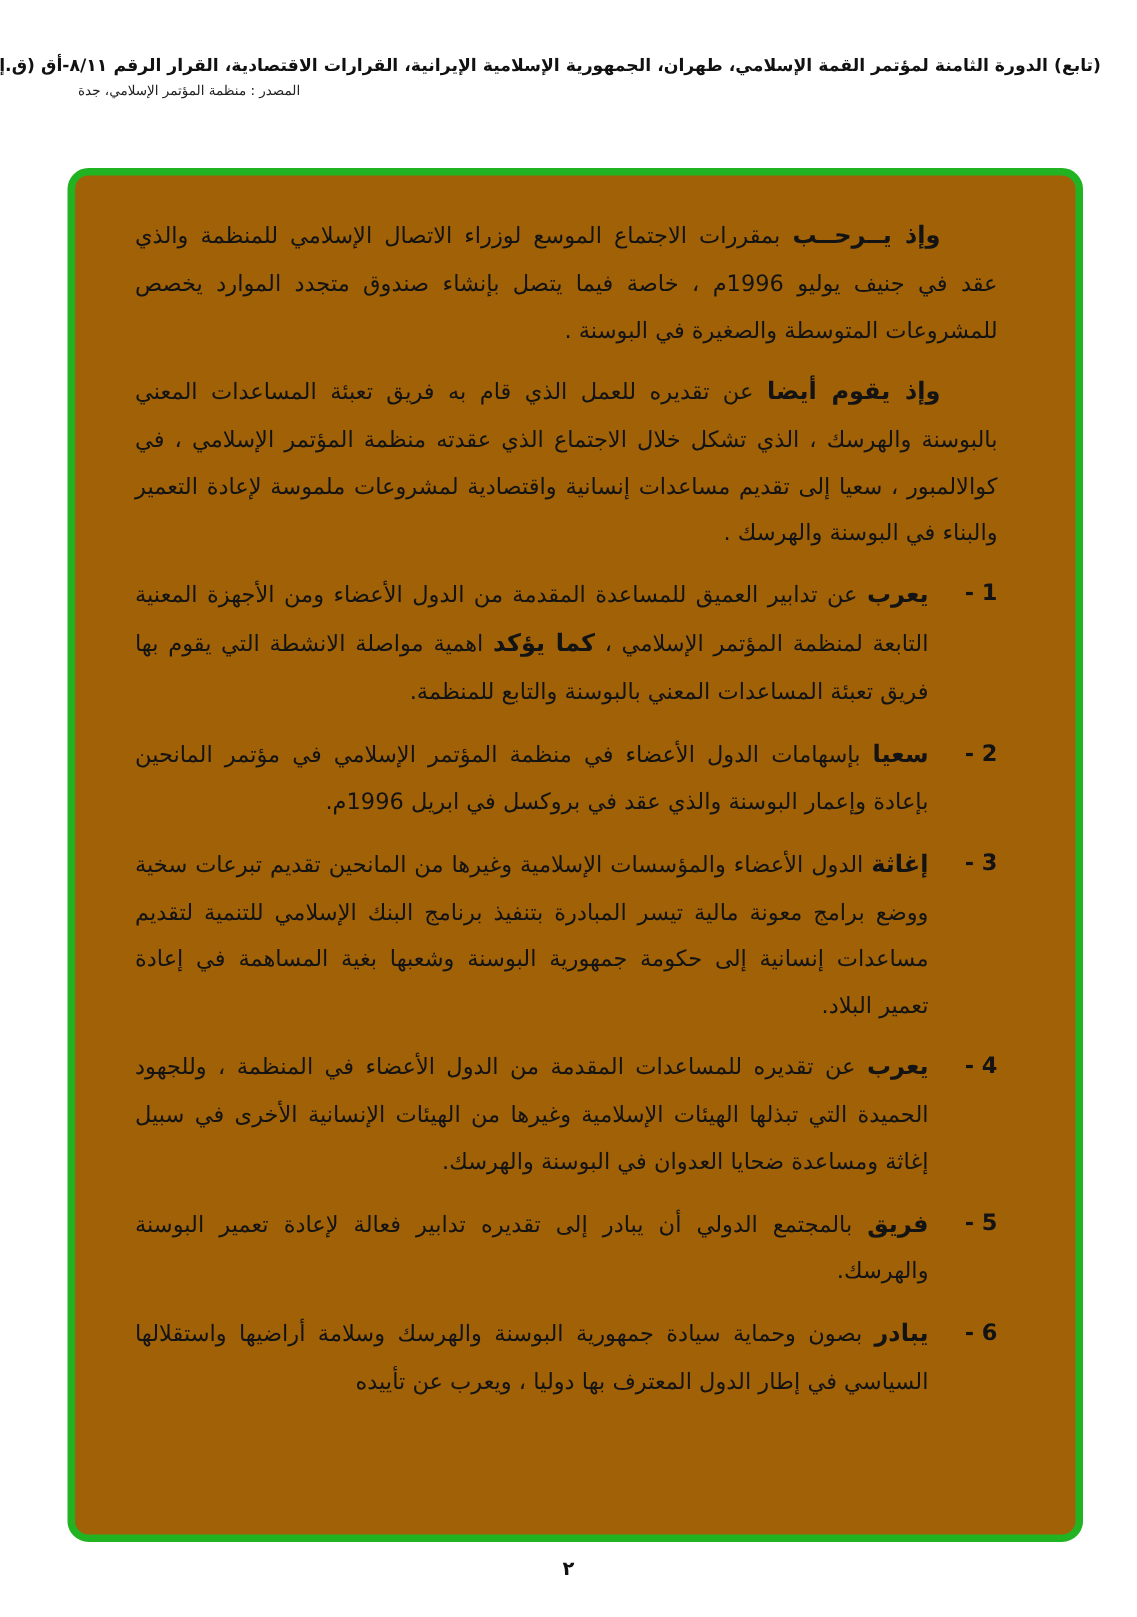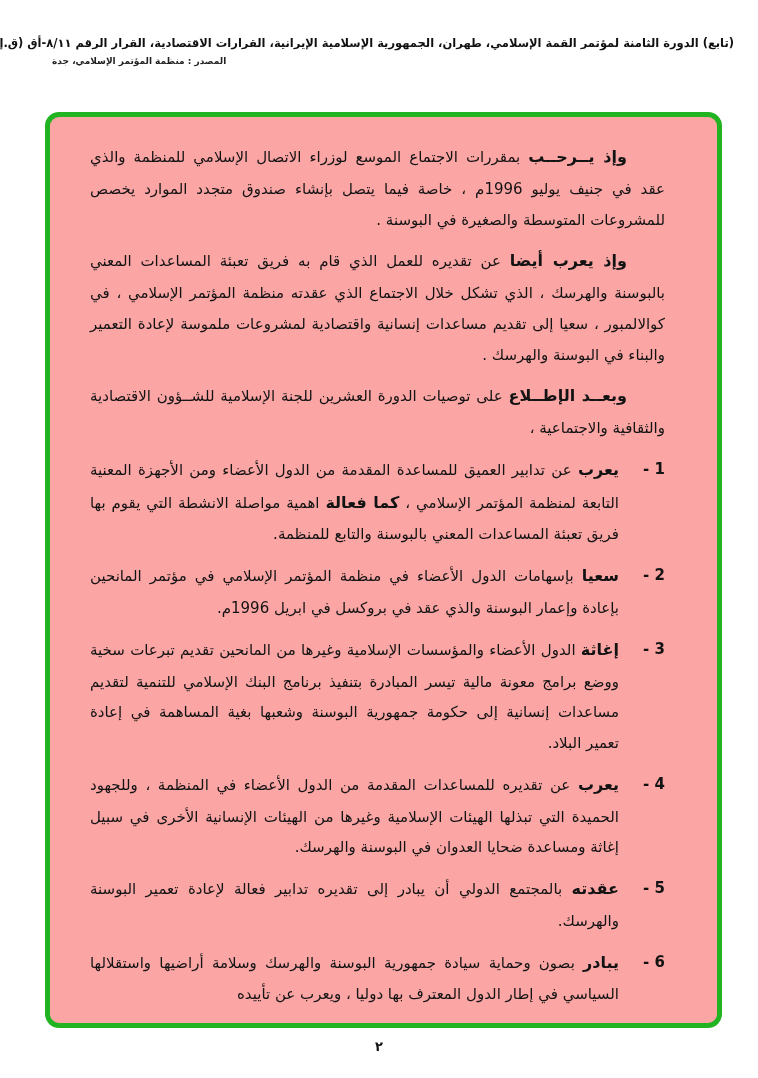--- a/index.html
+++ b/index.html
@@ -28,33 +28,33 @@
     font-weight: bold;
     color: #111;
     white-space: nowrap;
   }
   .header-line2 {
     position: absolute;
     top: 56px;
     left: 52px;
     direction: rtl;
     font-size: 9px;
-    font-weight: bold;
+    font-weight: normal;
     color: #222;
   }
   
   .green-box {
     position: absolute;
     top: 112px;
     left: 45px;
     width: 667px;
     height: 906px;
     border: 5px solid #22b322;
     border-radius: 14px;
-    background: #fca5a5;
+    background: #a16207;
   }
   .content {
     direction: rtl;
     padding: 24px 52px 14px 40px;
     font-size: 15px;
     line-height: 2.05;
     color: #131313;
     text-align: justify;
   }
   .para {
@@ -100,47 +100,46 @@
 
   <div class="header-line1">(تابع) الدورة الثامنة لمؤتمر القمة الإسلامي، طهران، الجمهورية الإسلامية الإيرانية، القرارات الاقتصادية، القرار الرقم ٨/١١-أق (ق.إ)</div>
 
   <div class="header-line2">المصدر : منظمة المؤتمر الإسلامي، جدة</div>
 
   <div class="green-box">
     <div class="content">
 
       <p class="para"><span class="lead">وإذ يــرحــب</span><span> بمقررات الاجتماع الموسع لوزراء الاتصال الإسلامي للمنظمة والذي عقد في جنيف يوليو 1996م ، خاصة فيما يتصل بإنشاء صندوق متجدد الموارد يخصص للمشروعات المتوسطة والصغيرة في البوسنة .</span></p>
 
-      <p class="para"><span class="lead">وإذ يعرب أيضا</span><span> عن تقديره للعمل الذي قام به فريق تعبئة المساعدات المعني بالبوسنة والهرسك ، الذي تشكل خلال الاجتماع الذي عقدته منظمة المؤتمر الإسلامي ، في كوالالمبور ، سعيا إلى تقديم مساعدات إنسانية واقتصادية لمشروعات ملموسة لإعادة التعمير والبناء في البوسنة والهرسك .</span></p>
+      <p class="para"><span class="lead">وإذ يقوم أيضا</span><span> عن تقديره للعمل الذي قام به فريق تعبئة المساعدات المعني بالبوسنة والهرسك ، الذي تشكل خلال الاجتماع الذي عقدته منظمة المؤتمر الإسلامي ، في كوالالمبور ، سعيا إلى تقديم مساعدات إنسانية واقتصادية لمشروعات ملموسة لإعادة التعمير والبناء في البوسنة والهرسك .</span></p>
 
-      <p class="para"><span class="lead">وبعــد الإطــلاع</span><span> على توصيات الدورة العشرين للجنة الإسلامية للشــؤون الاقتصادية والثقافية والاجتماعية ،</span></p>
 
       <div class="item">
         <span class="marker">1 -</span>
-        <span class="item-body"><span class="lead">يعرب</span><span> عن تدابير العميق للمساعدة المقدمة من الدول الأعضاء ومن الأجهزة المعنية التابعة لمنظمة المؤتمر الإسلامي ، </span><span class="lead">كما فعالة</span><span> اهمية مواصلة الانشطة التي يقوم بها فريق تعبئة المساعدات المعني بالبوسنة والتابع للمنظمة.</span></span>
+        <span class="item-body"><span class="lead">يعرب</span><span> عن تدابير العميق للمساعدة المقدمة من الدول الأعضاء ومن الأجهزة المعنية التابعة لمنظمة المؤتمر الإسلامي ، </span><span class="lead">كما يؤكد</span><span> اهمية مواصلة الانشطة التي يقوم بها فريق تعبئة المساعدات المعني بالبوسنة والتابع للمنظمة.</span></span>
       </div>
 
       <div class="item">
         <span class="marker">2 -</span>
         <span class="item-body"><span class="lead">سعيا</span><span> بإسهامات الدول الأعضاء في منظمة المؤتمر الإسلامي في مؤتمر المانحين بإعادة وإعمار البوسنة والذي عقد في بروكسل في ابريل 1996م.</span></span>
       </div>
 
       <div class="item">
         <span class="marker">3 -</span>
         <span class="item-body"><span class="lead">إغاثة</span><span> الدول الأعضاء والمؤسسات الإسلامية وغيرها من المانحين تقديم تبرعات سخية ووضع برامج معونة مالية تيسر المبادرة بتنفيذ برنامج البنك الإسلامي للتنمية لتقديم مساعدات إنسانية إلى حكومة جمهورية البوسنة وشعبها بغية المساهمة في إعادة تعمير البلاد.</span></span>
       </div>
 
       <div class="item">
         <span class="marker">4 -</span>
         <span class="item-body"><span class="lead">يعرب</span><span> عن تقديره للمساعدات المقدمة من الدول الأعضاء في المنظمة ، وللجهود الحميدة التي تبذلها الهيئات الإسلامية وغيرها من الهيئات الإنسانية الأخرى في سبيل إغاثة ومساعدة ضحايا العدوان في البوسنة والهرسك.</span></span>
       </div>
 
       <div class="item">
         <span class="marker">5 -</span>
-        <span class="item-body"><span class="lead">عقدته</span><span> بالمجتمع الدولي أن يبادر إلى تقديره تدابير فعالة لإعادة تعمير البوسنة والهرسك.</span></span>
+        <span class="item-body"><span class="lead">فريق</span><span> بالمجتمع الدولي أن يبادر إلى تقديره تدابير فعالة لإعادة تعمير البوسنة والهرسك.</span></span>
       </div>
 
       <div class="item">
         <span class="marker">6 -</span>
         <span class="item-body"><span class="lead">يبادر</span><span> بصون وحماية سيادة جمهورية البوسنة والهرسك وسلامة أراضيها واستقلالها السياسي في إطار الدول المعترف بها دوليا ، ويعرب عن تأييده</span></span>
       </div>
 
     </div>
   </div>
 

